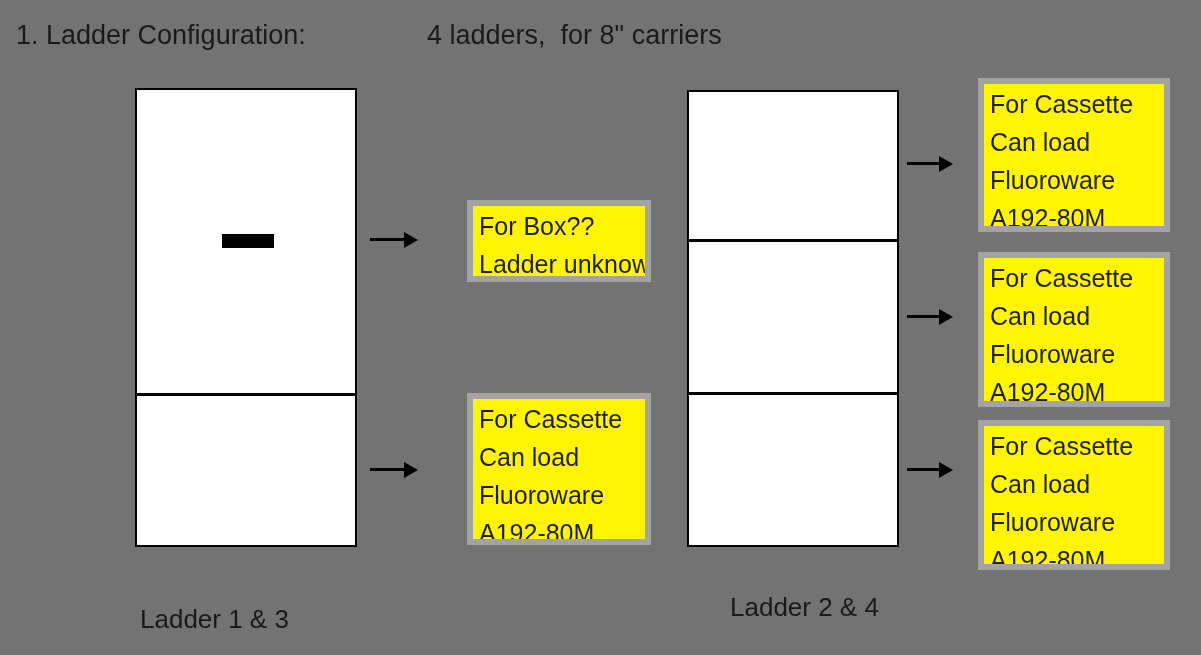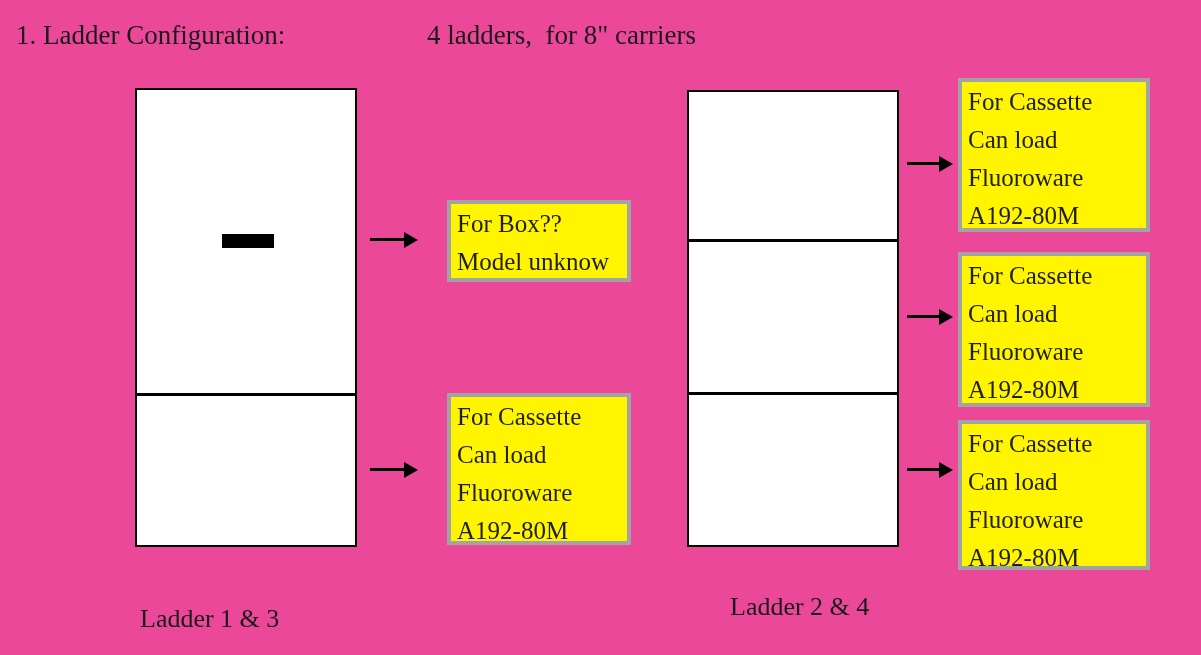--- a/index.html
+++ b/index.html
@@ -4,22 +4,22 @@
 <style>
   html, body {
     margin: 0;
     padding: 0;
     background: #ffffff;
   }
   #page {
     position: relative;
     width: 1201px;
     height: 655px;
-    background: #ec4899;
-    font-family: Liberation Serif, serif;
+    background: #737373;
+    font-family: Liberation Sans, sans-serif;
     color: #1a1a1a;
     overflow: hidden;
   }
   .title-text {
     position: absolute;
     font-size: 27px;
     white-space: pre;
     color: #1a1a1a;
   }
   .ladder {
@@ -52,24 +52,25 @@
     transform: translateY(-50%);
     width: 0;
     height: 0;
     border-left: 14px solid #000000;
     border-top: 8px solid transparent;
     border-bottom: 8px solid transparent;
   }
   .abox {
     position: absolute;
     background: #fff500;
-    border: 4px solid #a3a3a3;
+    border: 6px solid #a3a3a3;
     box-sizing: border-box;
     padding: 1px 4px 0 6px;
     overflow: hidden;
+    margin-left: 20px;
   }
   .aline {
     font-size: 25px;
     line-height: 38px;
     white-space: nowrap;
     color: #1f1f1f;
   }
   .ladder-label {
     position: absolute;
     font-size: 26px;
@@ -88,21 +89,21 @@
   <div class="ladder" style="left:135px; top:88px; width:222px; height:459px;">
     <div class="ladder-divider" style="top:303px;"></div>
     <div class="slot-bar" style="left:85px; top:144px; width:52px; height:14px;"></div>
   </div>
 
   <div class="arrow" style="left:370px; top:238px; width:34px;"></div>
   <div class="arrow" style="left:370px; top:468px; width:34px;"></div>
 
   <div class="abox" style="left:447px; top:200px; width:184px; height:82px;">
     <div class="aline">For Box??</div>
-    <div class="aline">Model unknow</div>
+    <div class="aline">Ladder unknow</div>
   </div>
 
   <div class="abox" style="left:447px; top:393px; width:184px; height:152px;">
     <div class="aline">For Cassette</div>
     <div class="aline">Can load</div>
     <div class="aline">Fluoroware</div>
     <div class="aline">A192-80M</div>
   </div>
 
   <div class="ladder" style="left:687px; top:90px; width:212px; height:457px;">

